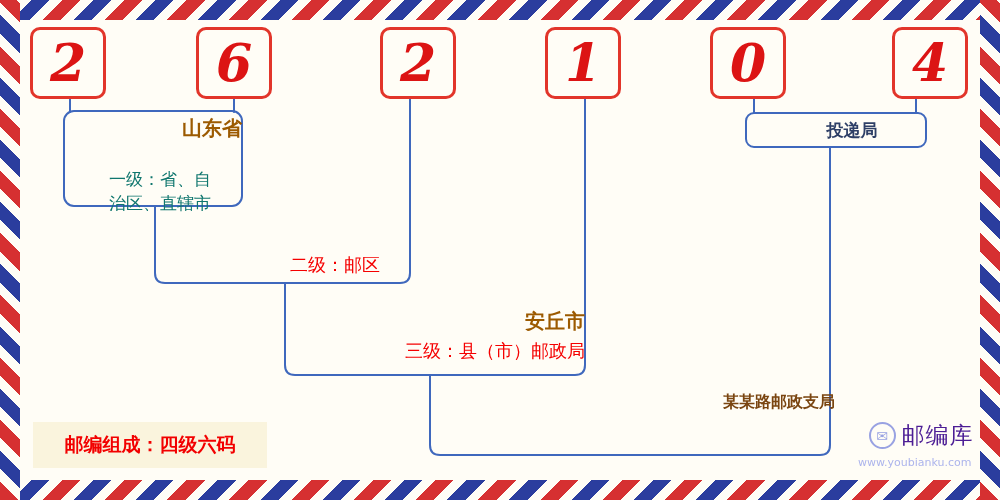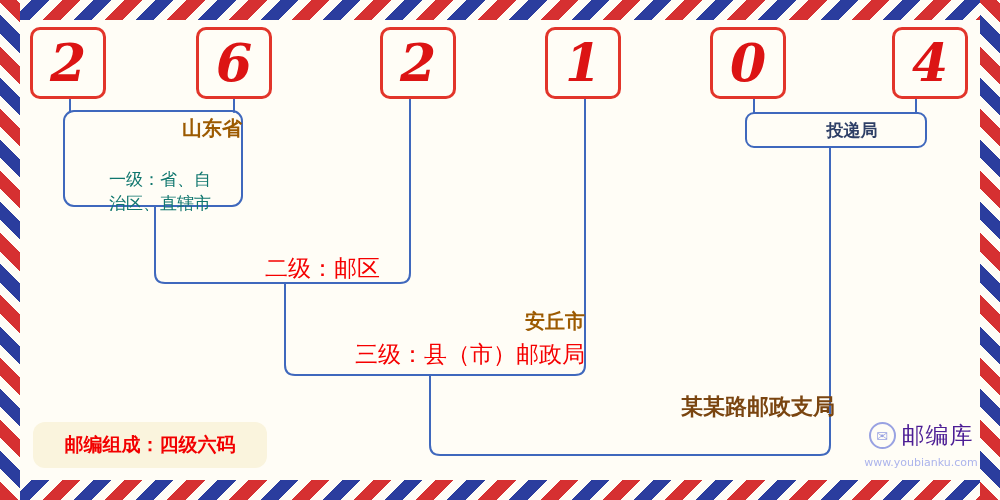--- a/index.html
+++ b/index.html
@@ -40,53 +40,53 @@
     font-family:"DejaVu Serif","Liberation Serif",serif;
     font-style:italic; font-weight:bold; font-size:52px;
     color:#dc1414; line-height:1;
   }
   .db1{left:30px} .db2{left:196px} .db3{left:380px}
   .db4{left:545px} .db5{left:710px} .db6{left:892px}
 
   
   .t { position:absolute; z-index:2; text-align:right; }
   .region   { font-weight:bold; font-size:20px; color:#9c5a00; }
-  .redlabel { font-size:23px; color:#f50000; }
+  .redlabel { font-size:18px; color:#f50000; }
 
   .lvl1-region { left:64px;  top:115px; width:178px; }
   .lvl1-desc   { left:95px;  top:126px; width:116px; font-size:17px; line-height:24px; color:#0f766e;margin-top:41px; }
   .lvl2-desc   { left:150px; top:253px; width:230px; }
   .lvl3-region { left:285px; top:308px; width:300px;font-family:Liberation Mono, monospace; }
   .lvl3-desc   { left:285px; top:339px; width:300px; }
-  .lvl4-office { left:435px; top:392px; width:400px; font-weight:bold; font-size:22px; color:#7a4510; }
+  .lvl4-office { left:435px; top:392px; width:400px; font-weight:bold; font-size:16px; color:#7a4510; }
   .lvl4-desc   { left:435px; top:427px; width:400px; }
   .delivery-label {
     left:746px; top:113px; width:180px; height:34px;
     display:flex; align-items:center; justify-content:center;
     font-weight:bold; font-size:17px; color:#2e3f66;margin-left:16px;
   }
 
   
   .composition-badge {
     position:absolute; left:33px; top:422px; width:234px; height:46px;
-    background:#faf4dd; border-radius:12px; z-index:2;
+    background:#faf4dd; border-radius:0; z-index:2;
     display:flex; align-items:center; justify-content:center;
     font-weight:bold; font-size:19px; color:#f20000;
   }
 
   
   .branding { position:absolute; left:858px; top:420px; width:126px; z-index:2; cursor:pointer; }
   .brand-row { display:flex; align-items:center; justify-content:center; gap:6px; }
   .envelope-circle {
     width:27px; height:27px; border:2px solid #99a2e2; border-radius:50%;
     display:flex; align-items:center; justify-content:center;
     font-size:14px; color:#99a2e2; line-height:1;
   }
   .brand-name { font-size:23px; font-weight:normal; color:#4c1d95; letter-spacing:1px; }
-  .brand-url  { margin-top:5px; text-align:center; font-size:11px; color:#acb4ec; }
+  .brand-url  { margin-top:5px; font-size:11px; color:#acb4ec; }
 </style>
 </head>
 <body>
 
 <div class="canvas">
 
   <div class="bs bs-top"></div>
   <div class="bs bs-bottom"></div>
   <div class="bs bs-left"></div>
   <div class="bs bs-right"></div>

